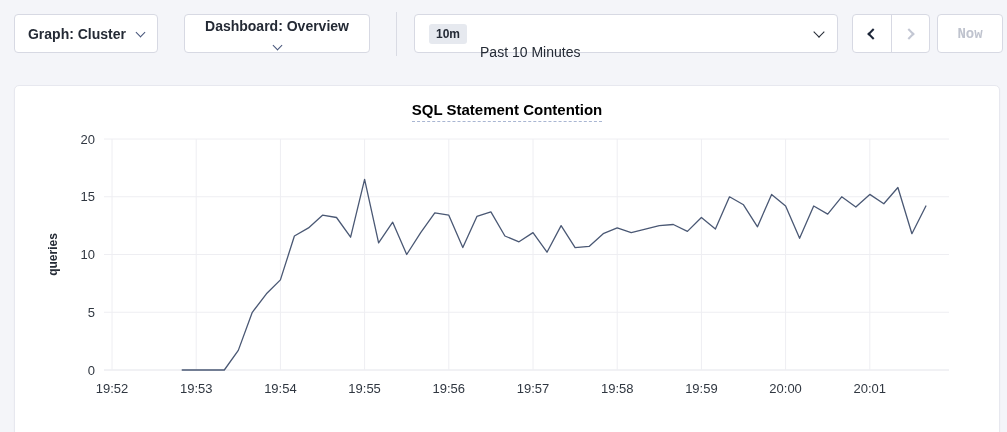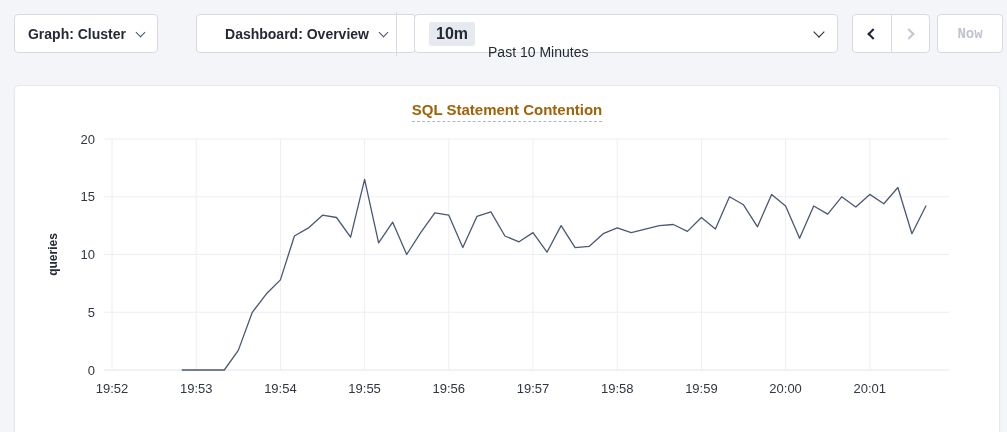--- a/index.html
+++ b/index.html
@@ -13,29 +13,29 @@
   .dd-btn, .time-box, .arrow-group, .now-btn {
     position: absolute; background: #fff;
     border: 1px solid #d7d9e3; border-radius: 4px;
   }
   .dd-btn {
     display: flex; align-items: center; justify-content: center; gap: 11px;
     font-family: inherit; font-size: 14px; font-weight: 600; color: #242a35;
     cursor: pointer;
   }
   .btn-graph     { left: 14px;  top: 14px; width: 144px; height: 39px; }
-  .btn-dashboard { left: 196px; top: 14px; width: 220px; height: 39px; }
+  .btn-dashboard { left: 184px; top: 14px; width: 186px; height: 39px; flex-direction: column; }
   .vdivider { position: absolute; left: 396px; top: 12px; width: 1px; height: 44px; background: #d9dbe4; }
   .time-box {
     left: 414px; top: 14px; width: 424px; height: 39px;
     display: flex; align-items: center; padding: 0 14px; cursor: pointer;
   }
   .badge {
     background: #e6e9ef; border-radius: 3px; padding: 3px 7px;
-    font-size: 16px; font-weight: 700; color: #242a35;
+    font-size: 12px; font-weight: 700; color: #242a35;
   }
   .time-label { margin-left: 13px; font-size: 14px; font-weight: 400; margin-top: 36px; }
   .chev { display: inline-block; width: 7px; height: 7px;
     border-right: 1.6px solid #46557a; border-bottom: 1.6px solid #46557a;
     transform: rotate(45deg); margin-top: -3px; }
   .chev.dark { margin-left: auto; border-color: #242a35; border-width: 1.4px; width: 8px; height: 8px; }
   .arrow-group { left: 852px; top: 14px; width: 78px; height: 39px; display: flex; }
   .arrow-btn {
     flex: 1; display: flex; align-items: center; justify-content: center;
     background: transparent; border: none; cursor: pointer;
@@ -53,21 +53,21 @@
     display: flex; align-items: center; justify-content: center;
     font-family: Liberation Mono, monospace; font-size: 14px; font-weight: 600; color: #bfc3ce; cursor: default;
   }
   .card {
     position: absolute; left: 14px; top: 85px; width: 986px; height: 360px;
     background: #fff; border: 1px solid #e7e8ef; border-radius: 5px;
     box-shadow: 0 1px 2px rgba(30,40,70,0.04);
   }
   .chart-title-wrap { position: absolute; top: 15px; left: 0; right: 0; text-align: center; }
   .chart-title {
-    font-size: 15px; font-weight: 700; color: #a16207;
+    font-size: 15px; font-weight: 700; color: #000000;
     border-bottom: 1px dashed #a9b6d2; padding-bottom: 3px; cursor: help;
   }
   .chart-svg { position: absolute; left: 0; top: 0; }
   .tick { font: 13px "Liberation Sans", sans-serif; fill: #303741; }
   .axis-label { font: 700 12px "Liberation Sans", sans-serif; fill: #242a35; }
 </style>
 </head>
 <body>
 
 <div class="toolbar">

